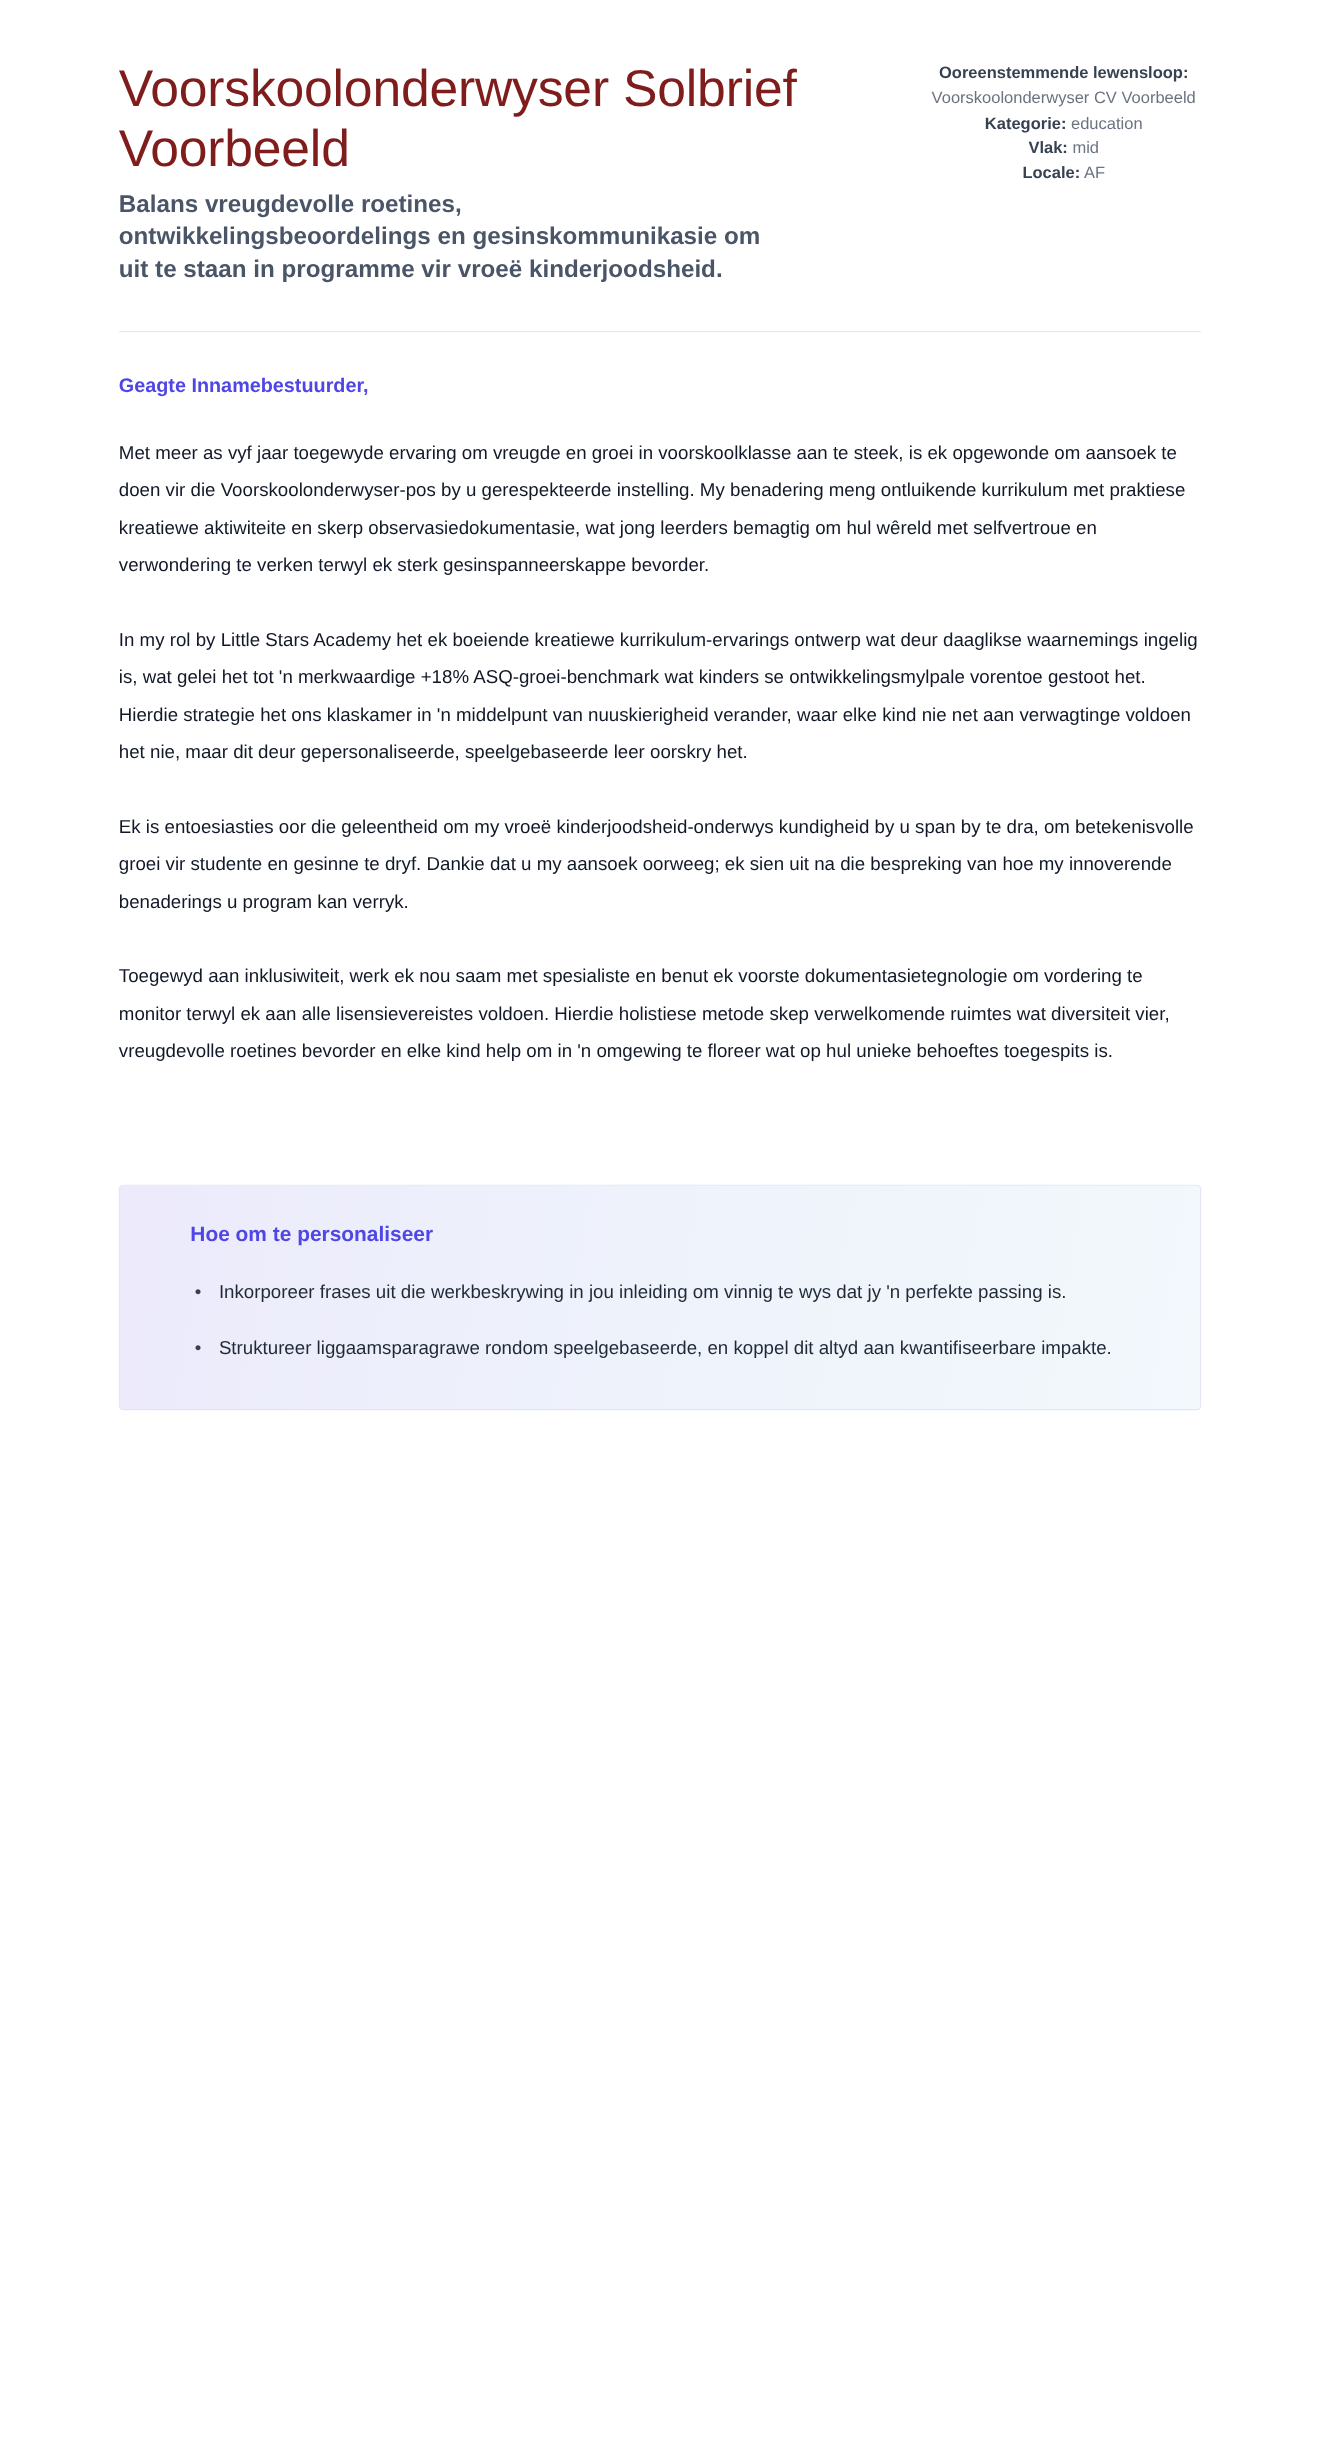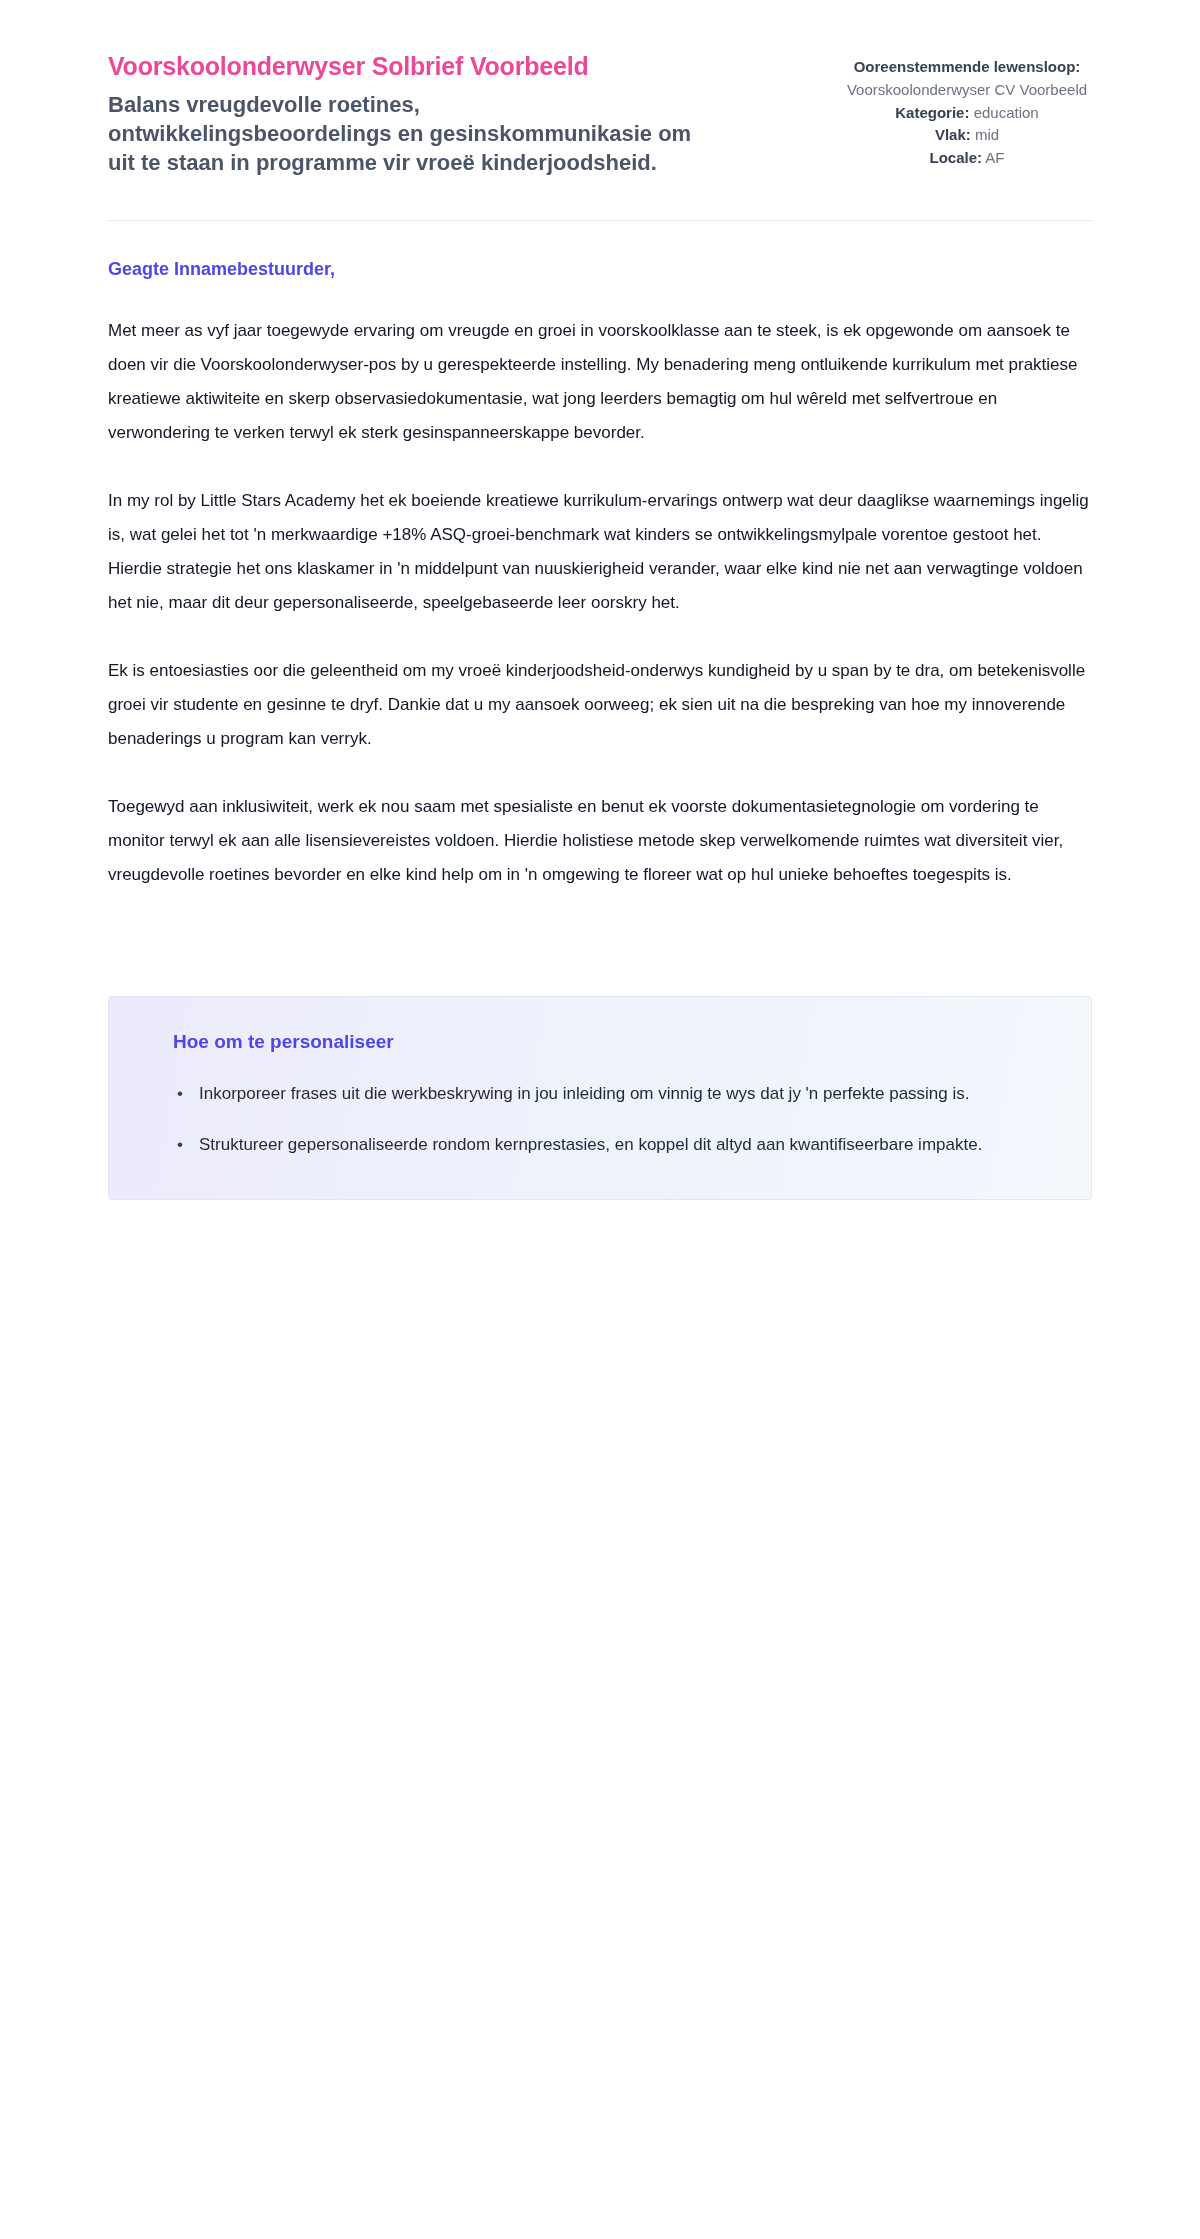--- a/index.html
+++ b/index.html
@@ -24,24 +24,24 @@
 
   
   .doc-header {
     display: flex;
     align-items: flex-start;
     justify-content: space-between;
     gap: 36px;
   }
   .header-left { flex: 1 1 auto; max-width: 690px; }
   .doc-title {
-    font-size: 25px;
+    font-size: 47px;
     line-height: 1.18;
-    font-weight: bold;
-    color: #ec4899;
+    font-weight: normal;
+    color: #7f1d1d;
     margin: 0 0 8px 0;
     letter-spacing: -0.2px;
   }
   .doc-subtitle {
     font-size: 22px;
     line-height: 1.34;
     font-weight: bold;
     color: #4a5568;
     margin: 0;
     max-width: 600px;
@@ -195,17 +195,17 @@
     <p class="body-par">Ek is entoesiasties oor die geleentheid om my vroeë kinderjoodsheid-onderwys kundigheid by u span by te dra, om betekenisvolle groei vir studente en gesinne te dryf. Dankie dat u my aansoek oorweeg; ek sien uit na die bespreking van hoe my innoverende benaderings u program kan verryk.</p>
     <p class="body-par">Toegewyd aan inklusiwiteit, werk ek nou saam met spesialiste en benut ek voorste dokumentasietegnologie om vordering te monitor terwyl ek aan alle lisensievereistes voldoen. Hierdie holistiese metode skep verwelkomende ruimtes wat diversiteit vier, vreugdevolle roetines bevorder en elke kind help om in 'n omgewing te floreer wat op hul unieke behoeftes toegespits is.</p>
 
   </section>
 
 
   <section class="callout">
     <h3 class="callout-title">Hoe om te personaliseer</h3>
     <ul>
       <li>Inkorporeer frases uit die werkbeskrywing in jou inleiding om vinnig te wys dat jy 'n perfekte passing is.</li>
-      <li>Struktureer gepersonaliseerde rondom kernprestasies, en koppel dit altyd aan kwantifiseerbare impakte.</li>
+      <li>Struktureer liggaamsparagrawe rondom speelgebaseerde, en koppel dit altyd aan kwantifiseerbare impakte.</li>
     </ul>
   </section>
 
 </div>
 
 </body></html>

